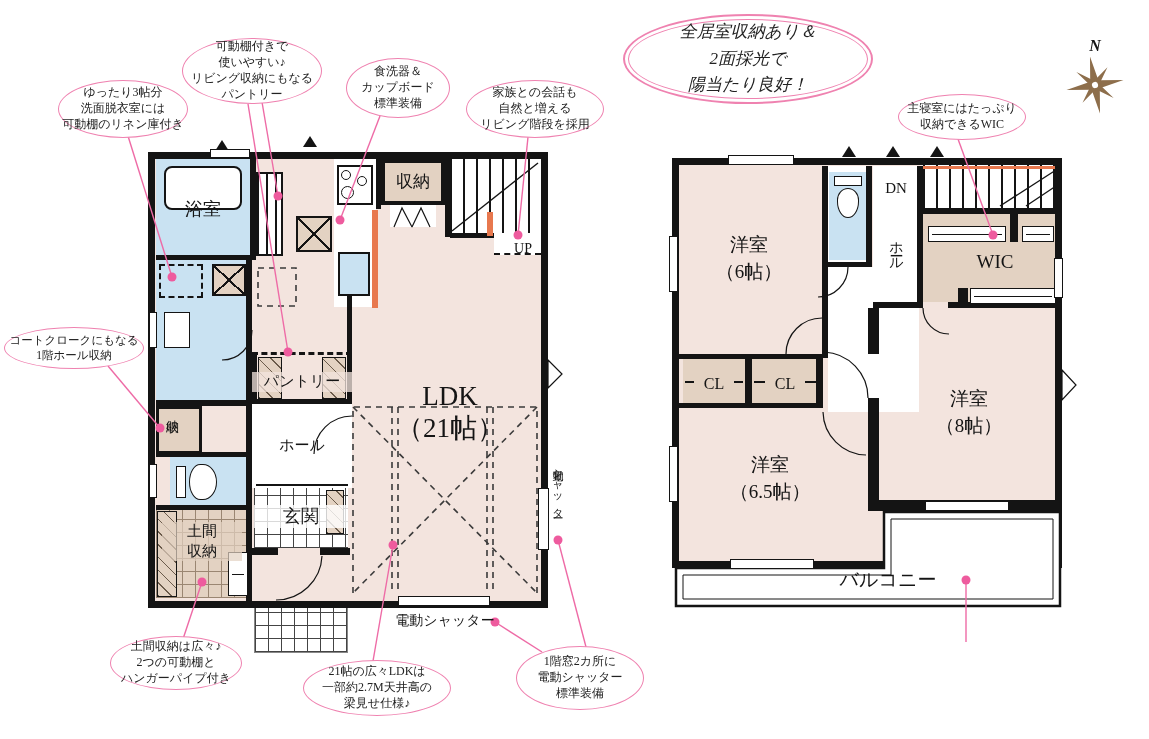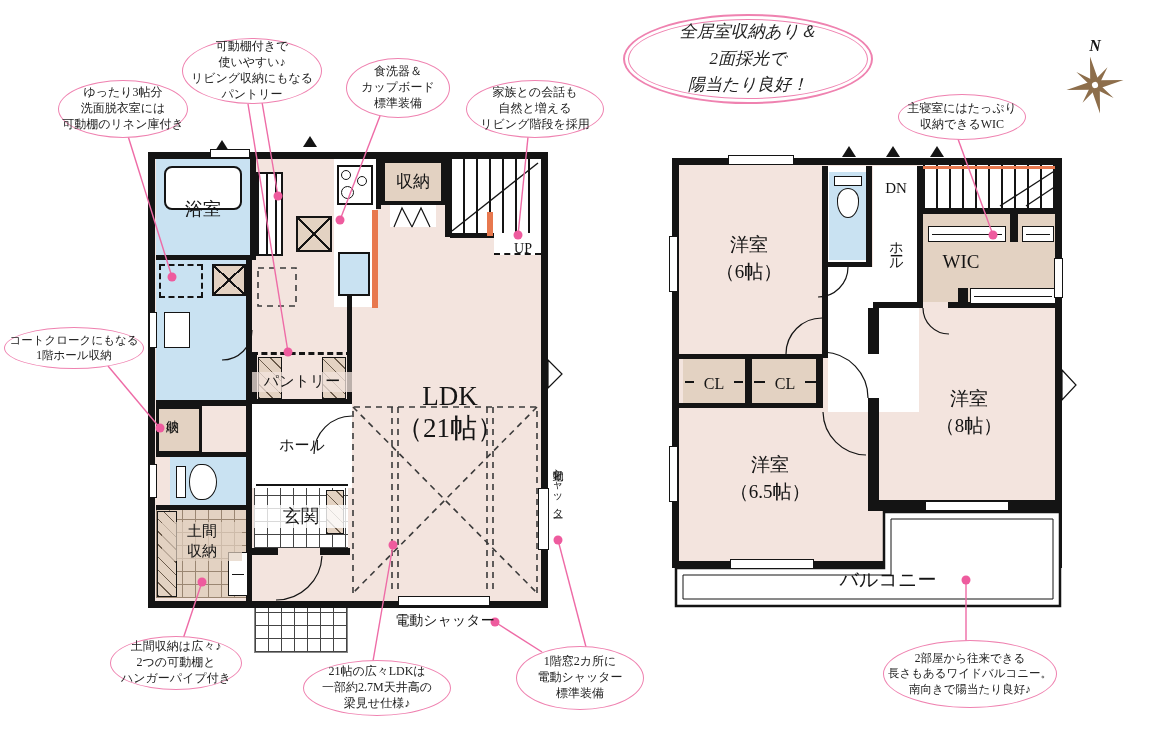--- a/index.html
+++ b/index.html
@@ -250,21 +250,21 @@
   <div class="abs room-label" style="left:505px;top:240px;width:36px;font-size:14px;">UP</div>
   <div class="abs room-label" style="left:385px;top:612px;width:120px;font-size:14px;">電動シャッター</div>
   <div class="abs room-label v-label" style="left:552px;top:462px;font-size:11px;letter-spacing:0;line-height:1;">電動シャッター</div>
 
   <div class="abs room-label" style="left:689px;top:232px;width:120px;font-size:19px;line-height:1.4;">洋室
 （6帖）</div>
   <div class="abs room-label" style="left:700px;top:452px;width:140px;font-size:19px;line-height:1.4;">洋室
 （6.5帖）</div>
   <div class="abs room-label" style="left:899px;top:386px;width:140px;font-size:19px;line-height:1.4;">洋室
 （8帖）</div>
-  <div class="abs room-label" style="left:896px;top:250px;width:130px;font-size:19px;">WIC</div>
+  <div class="abs room-label" style="left:930px;top:250px;width:130px;font-size:19px;">WIC</div>
   <div class="abs room-label" style="left:694px;top:374px;width:40px;font-size:16px;background:#e3d2c2;">CL</div>
   <div class="abs room-label" style="left:765px;top:374px;width:40px;font-size:16px;background:#e3d2c2;">CL</div>
   <div class="abs room-label v-label" style="left:889px;top:232px;font-size:14px;letter-spacing:0;line-height:1;">ホール</div>
   <div class="abs room-label" style="left:880px;top:179px;width:32px;font-size:15px;">DN</div>
   <div class="abs room-label" style="left:818px;top:568px;width:140px;font-size:19px;">バルコニー</div>
 
   <div class="abs callout" style="left:58px;top:80px;width:130px;height:58px;">ゆったり3帖分
 洗面脱衣室には
 可動棚のリネン庫付き</div>
   <div class="abs callout" style="left:182px;top:38px;width:140px;height:66px;">可動棚付きで
@@ -283,23 +283,20 @@
 1階ホール収納</div>
   <div class="abs callout" style="left:110px;top:636px;width:132px;height:54px;">土間収納は広々♪
 2つの可動棚と
 ハンガーパイプ付き</div>
   <div class="abs callout" style="left:303px;top:660px;width:148px;height:56px;">21帖の広々LDKは
 一部約2.7M天井高の
 梁見せ仕様♪</div>
   <div class="abs callout" style="left:516px;top:646px;width:128px;height:64px;">1階窓2カ所に
 電動シャッター
 標準装備</div>
-  <div class="abs callout" style="left:883px;top:640px;width:174px;height:68px;font-size:11.5px;">2部屋から往来できる
-長さもあるワイドバルコニー。
-南向きで陽当たり良好♪</div>
 
   <div class="abs badge-outer" style="left:623px;top:14px;width:250px;height:90px;">
     <div class="badge-inner">全居室収納あり＆
 2面採光で
 陽当たり良好！</div>
   </div>
 
   <div class="abs room-label" style="left:1080px;top:36px;width:30px;font-size:16px;font-weight:bold;font-style:italic;z-index:40;">N</div>
   <svg class="abs" style="left:1062px;top:54px;z-index:40;" width="66" height="62" viewBox="0 0 60 60">
     <g transform="rotate(-10 30 30)">

